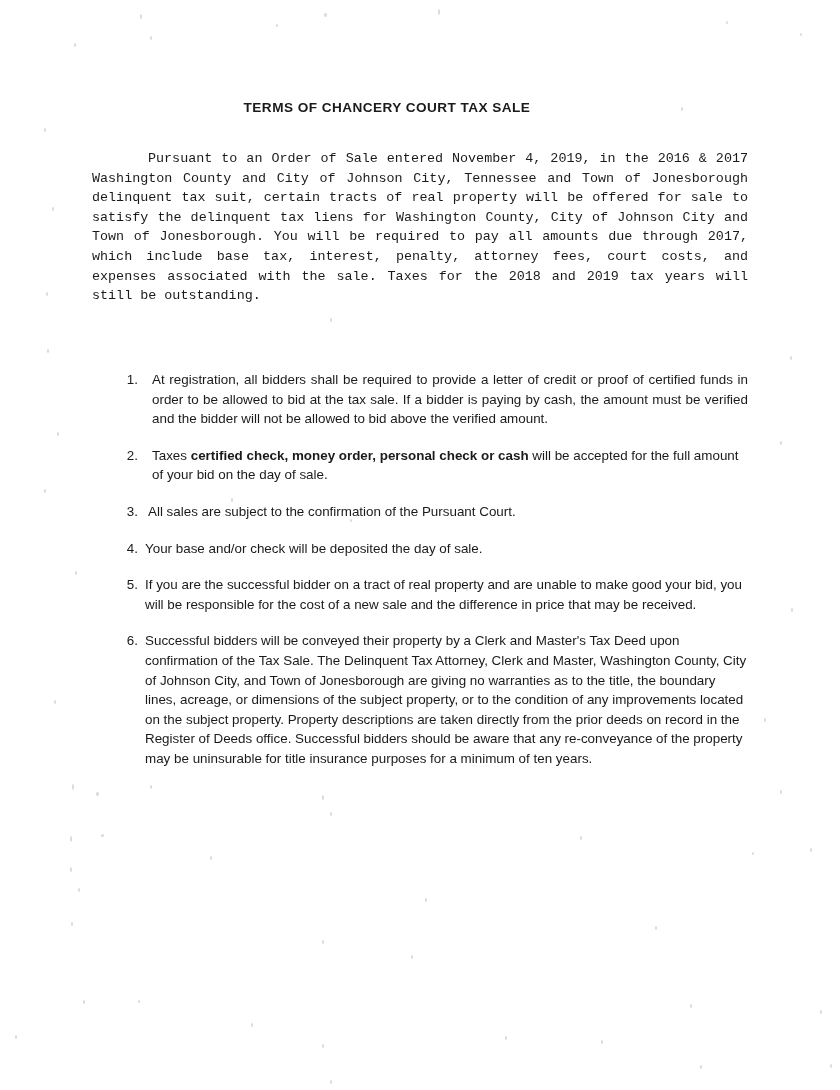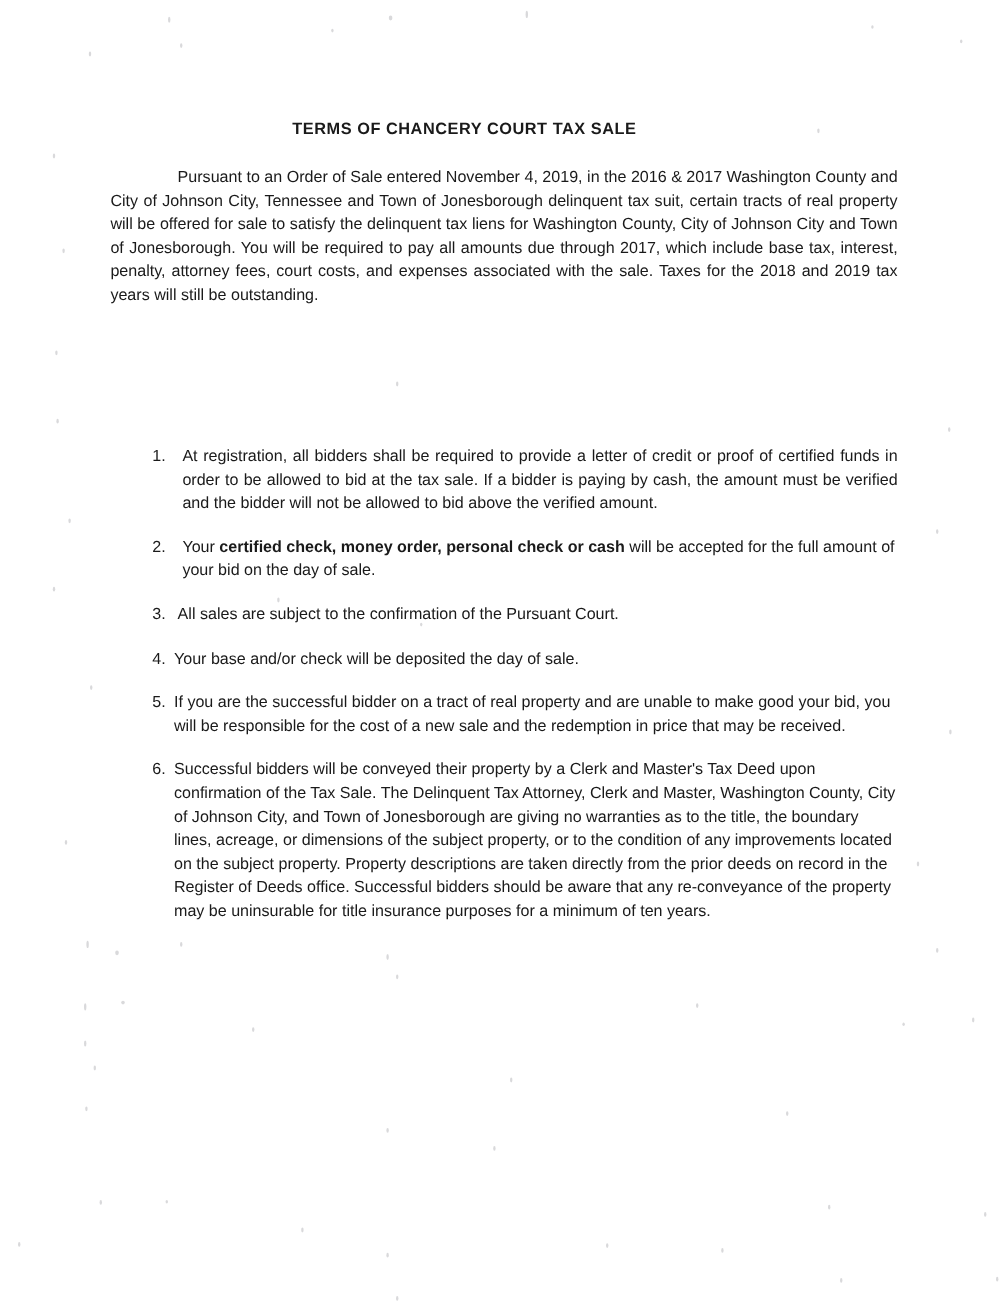--- a/index.html
+++ b/index.html
@@ -163,50 +163,50 @@
     <i style="left:700px;top:1065px;width:2px;height:4px;"></i>
     <i style="left:820px;top:1010px;width:2px;height:4px;"></i>
     <i style="left:15px;top:1035px;width:2px;height:4px;"></i>
     <i style="left:830px;top:1064px;width:2px;height:4px;"></i>
   </div>
 
   <div class="content">
 
     <h1 class="doc-title">TERMS OF CHANCERY COURT TAX SALE</h1>
 
-    <div class="wrap" style="top:138px;">
+    <div class="wrap" style="top:149px;font-family:Liberation Mono, monospace;">
       <p class="para">Pursuant to an Order of Sale entered November 4, 2019, in the 2016 &amp; 2017 Washington County and City of Johnson City, Tennessee and Town of Jonesborough delinquent tax suit, certain tracts of real property will be offered for sale to satisfy the delinquent tax liens for Washington County, City of Johnson City and Town of Jonesborough. You will be required to pay all amounts due through 2017, which include base tax, interest, penalty, attorney fees, court costs, and expenses associated with the sale. Taxes for the 2018 and 2019 tax years will still be outstanding.</p>
     </div>
 
     <div class="wrap list-offset" style="top:348px;">
       <ol class="terms">
 
         <li class="just indent-a">
           <span class="num">1.</span>
           <span class="txt">At registration, all bidders shall be required to provide a letter of credit or proof of certified funds in order to be allowed to bid at the tax sale. If a bidder is paying by cash, the amount must be verified and the bidder will not be allowed to bid above the verified amount.</span>
         </li>
 
         <li class="indent-a">
           <span class="num">2.</span>
-          <span class="txt"><span>Your </span><b class="strong">certified check, money order, personal check or cash</b><span> will be accepted for the full amount of your bid on the day of sale.</span></span>
+          <span class="txt"><span>Taxes </span><b class="strong">certified check, money order, personal check or cash</b><span> will be accepted for the full amount of your bid on the day of sale.</span></span>
         </li>
 
         <li class="indent-b">
           <span class="num">3.</span>
           <span class="txt">All sales are subject to the confirmation of the Pursuant Court.</span>
         </li>
 
         <li class="indent-c">
           <span class="num">4.</span>
           <span class="txt">Your base and/or check will be deposited the day of sale.</span>
         </li>
 
         <li class="indent-c">
           <span class="num">5.</span>
-          <span class="txt">If you are the successful bidder on a tract of real property and are unable to make good your bid, you will be responsible for the cost of a new sale and the redemption in price that may be received.</span>
+          <span class="txt">If you are the successful bidder on a tract of real property and are unable to make good your bid, you will be responsible for the cost of a new sale and the difference in price that may be received.</span>
         </li>
 
         <li class="indent-c">
           <span class="num">6.</span>
           <span class="txt">Successful bidders will be conveyed their property by a Clerk and Master's Tax Deed upon confirmation of the Tax Sale. The Delinquent Tax Attorney, Clerk and Master, Washington County, City of Johnson City, and Town of Jonesborough are giving no warranties as to the title, the boundary lines, acreage, or dimensions of the subject property, or to the condition of any improvements located on the subject property. Property descriptions are taken directly from the prior deeds on record in the Register of Deeds office. Successful bidders should be aware that any re-conveyance of the property may be uninsurable for title insurance purposes for a minimum of ten years.</span>
         </li>
 
       </ol>
     </div>
 

